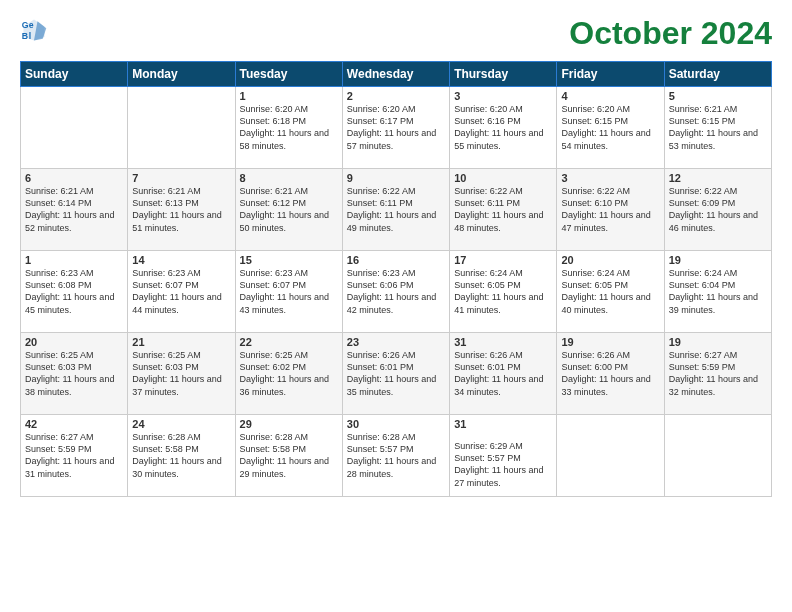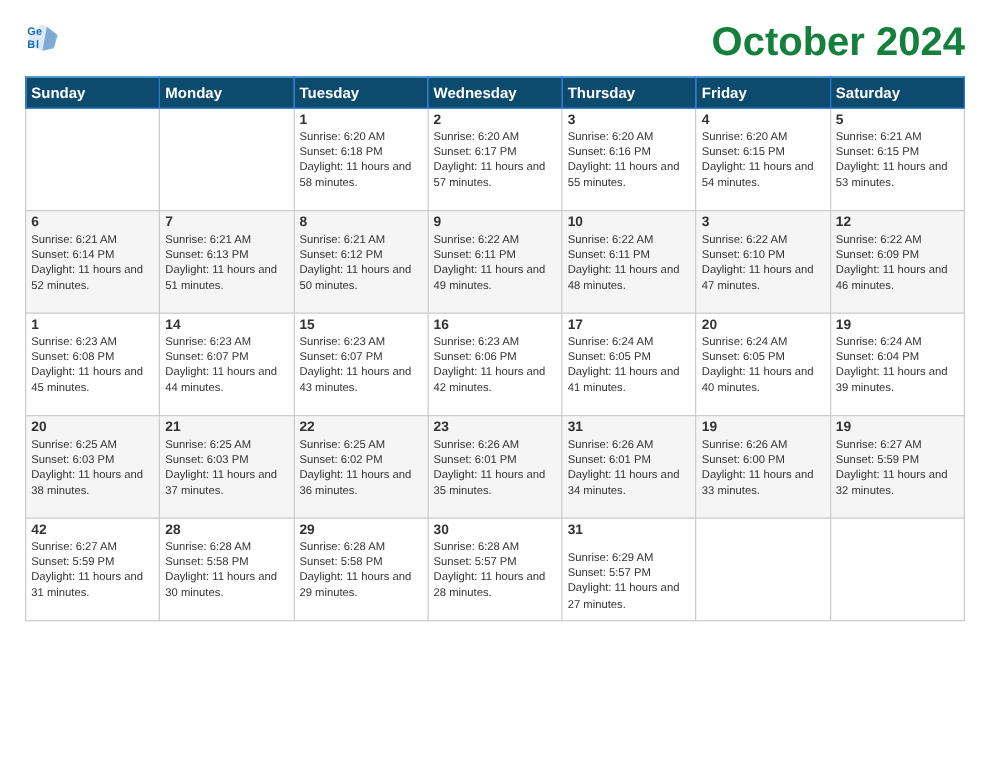--- a/index.html
+++ b/index.html
@@ -288,21 +288,21 @@
           </td>
         </tr>
         <tr>
           <td>
             <span class="day-num">42</span>
             <div class="cell-info" style="white-space: pre-line;">Sunrise: 6:27 AM
 Sunset: 5:59 PM
 Daylight: 11 hours and 31 minutes.</div>
           </td>
           <td>
-            <span class="day-num">28</span>
+            <span class="day-num">24</span>
             <div class="cell-info" style="white-space: pre-line;">Sunrise: 6:28 AM
 Sunset: 5:58 PM
 Daylight: 11 hours and 30 minutes.</div>
           </td>
           <td>
             <span class="day-num">29</span>
             <div class="cell-info" style="white-space: pre-line;">Sunrise: 6:28 AM
 Sunset: 5:58 PM
 Daylight: 11 hours and 29 minutes.</div>
           </td>

